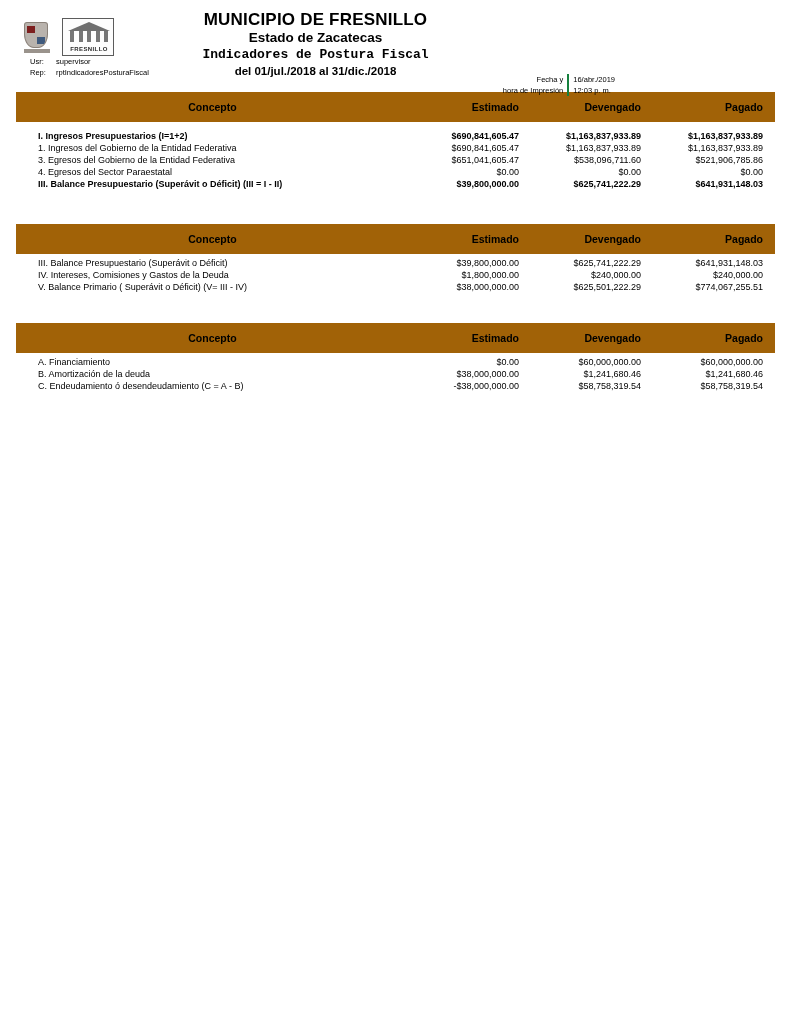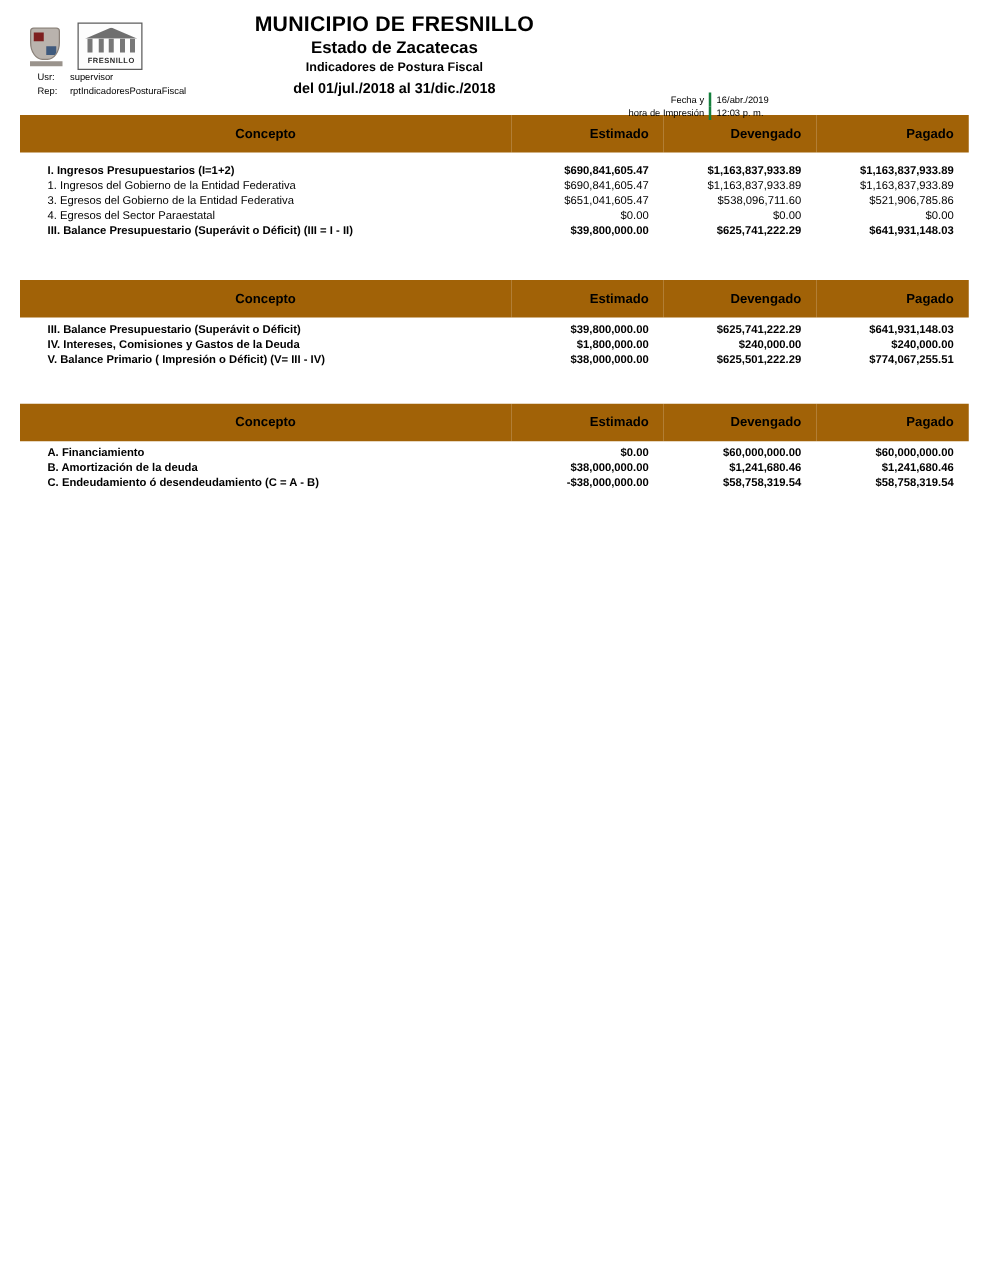--- a/index.html
+++ b/index.html
@@ -120,23 +120,24 @@
     font-weight: bold;
     letter-spacing: 0.2px;
     line-height: 19px;
   }
   .title-sub {
     font-size: 13.5px;
     font-weight: bold;
     line-height: 17px;
   }
   .title-sub2 {
-    font-size: 10px;
+    font-size: 13px;
     font-weight: bold;
     line-height: 17px;
+    font-family: Liberation Mono, monospace;
   }
   .title-period {
     font-size: 11.5px;
     font-weight: bold;
     line-height: 16px;
   }
 
   .meta-left {
     position: absolute;
     left: 30px;
@@ -231,21 +232,21 @@
   }
   tr.level-sub td.concept {
     padding-left: 40px;
   }
 
   .spacer-block { height: 34px; }
   .spacer-block-2 { height: 30px; }
 
   .table2-body tr td, .table3-body tr td {
     font-size: 9.5px;
-    font-weight: bold;
+    font-weight: normal;
   }
   .table2-body tr:first-child td,
   .table3-body tr:first-child td {
     padding-top: 4px;
   }
 
   .pad-top-6 { height: 6px; }
 </style>
 </head>
 <body>
@@ -382,21 +383,21 @@
           <td class="num">$625,741,222.29</td>
           <td class="num">$641,931,148.03</td>
         </tr>
         <tr>
           <td class="concept">IV. Intereses, Comisiones y Gastos de la Deuda</td>
           <td class="num">$1,800,000.00</td>
           <td class="num">$240,000.00</td>
           <td class="num">$240,000.00</td>
         </tr>
         <tr>
-          <td class="concept">V. Balance Primario ( Impresión o Déficit) (V= III - IV)</td>
+          <td class="concept">V. Balance Primario ( Superávit o Déficit) (V= III - IV)</td>
           <td class="num">$38,000,000.00</td>
           <td class="num">$625,501,222.29</td>
           <td class="num">$774,067,255.51</td>
         </tr>
       </tbody>
     </table>
   </div>
 
   <div class="spacer-block-2"></div>
 

